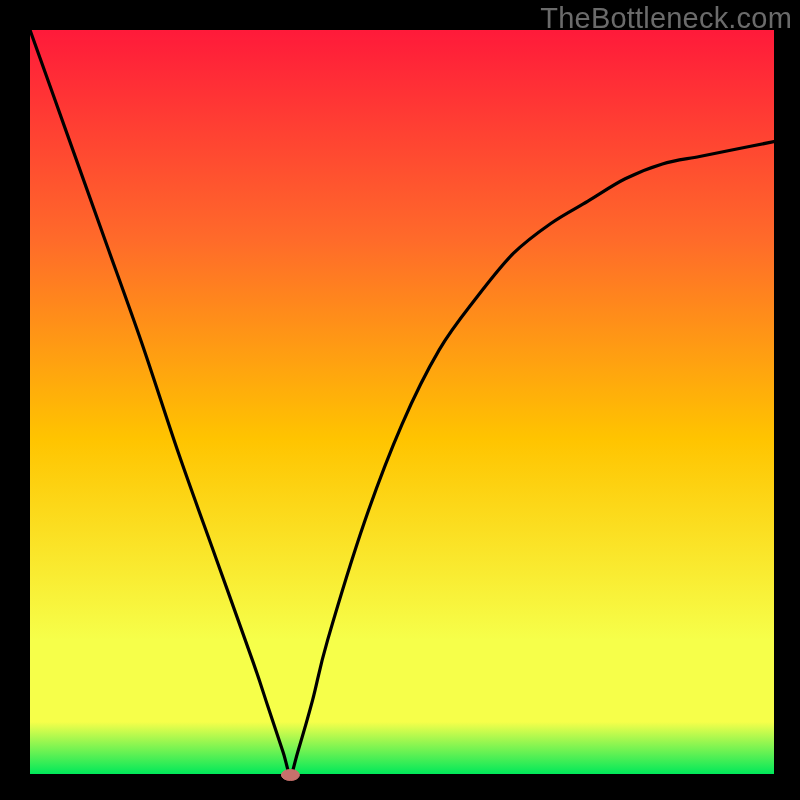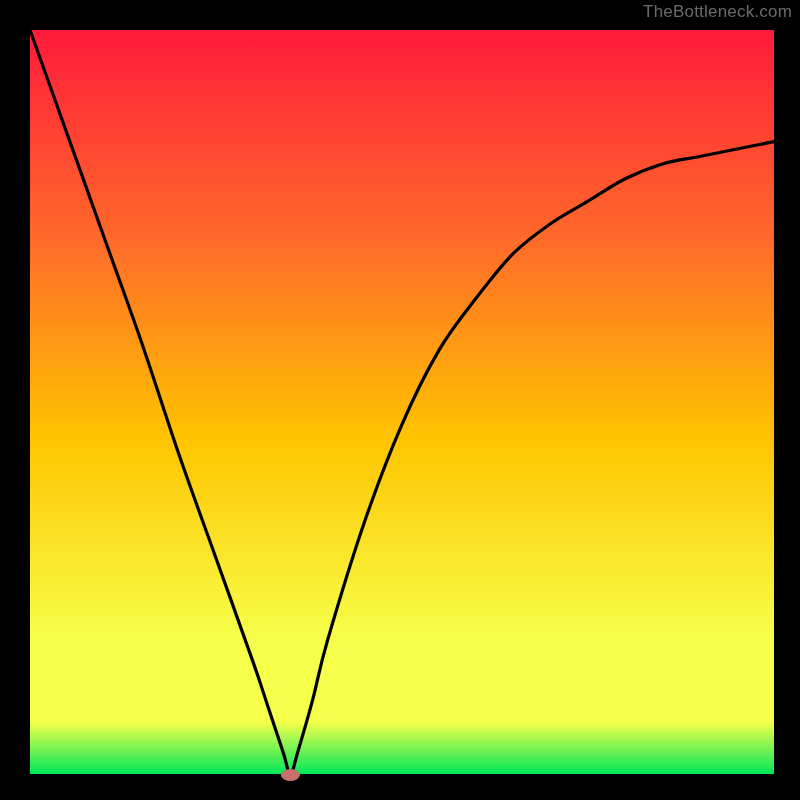--- a/index.html
+++ b/index.html
@@ -15,21 +15,21 @@
     position: relative;
     width: 800px;
     height: 800px;
     background: #000;
   }
   .watermark {
     position: absolute;
     top: 2px;
     right: 8px;
     color: #6b6b6b;
-    font-size: 17px;
+    font-size: 29px;
     font-weight: 500;
     letter-spacing: 0.2px;
     z-index: 10;
   }
   svg {
     display: block;
   }
   .minimum-marker {
     fill: #c7716c;
     stroke: #c7716c;

